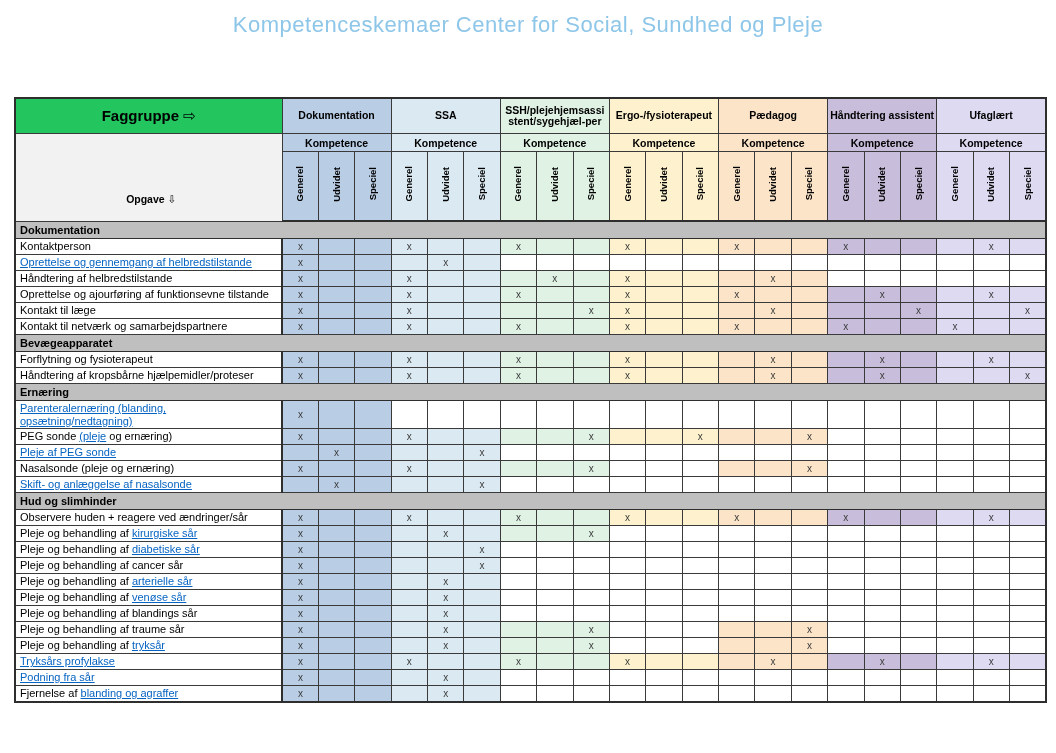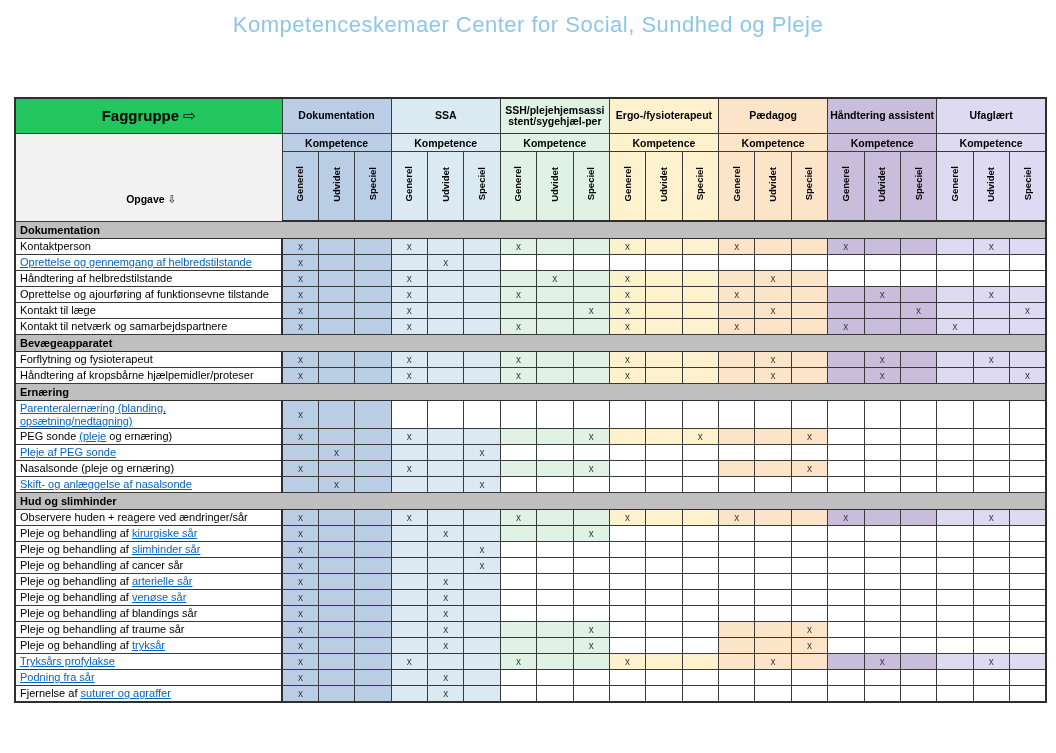--- a/index.html
+++ b/index.html
@@ -474,21 +474,21 @@
         <td class="cell"></td>
         <td class="cell"></td>
         <td class="cell"></td>
         <td class="cell"></td>
         <td class="cell"></td>
         <td class="cell"></td>
         <td class="cell"></td>
         <td class="cell"></td>
       </tr>
       <tr class="task">
-        <td class="task"><span>Pleje og behandling af </span><a class="tlink" style="color: rgb(5, 99, 193);">slimhinder sår</a></td>
+        <td class="task"><span>Pleje og behandling af </span><a class="tlink" style="color: rgb(5, 99, 193);">diabetiske sår</a></td>
         <td class="cell first-sep" style="background: rgb(185, 205, 229);">x</td>
         <td class="cell" style="background: rgb(185, 205, 229);"></td>
         <td class="cell" style="background: rgb(185, 205, 229);"></td>
         <td class="cell" style="background: rgb(219, 233, 242);"></td>
         <td class="cell" style="background: rgb(219, 233, 242);"></td>
         <td class="cell" style="background: rgb(219, 233, 242);">x</td>
         <td class="cell"></td>
         <td class="cell"></td>
         <td class="cell"></td>
         <td class="cell"></td>
@@ -690,21 +690,21 @@
         <td class="cell"></td>
         <td class="cell"></td>
         <td class="cell"></td>
         <td class="cell"></td>
         <td class="cell"></td>
         <td class="cell"></td>
         <td class="cell"></td>
         <td class="cell"></td>
       </tr>
       <tr class="task">
-        <td class="task"><span>Fjernelse af </span><a class="tlink" style="color: rgb(5, 99, 193);">suturer og agraffer</a></td>
+        <td class="task"><span>Fjernelse af </span><a class="tlink" style="color: rgb(5, 99, 193);">blanding og agraffer</a></td>
         <td class="cell first-sep" style="background: rgb(185, 205, 229);">x</td>
         <td class="cell" style="background: rgb(185, 205, 229);"></td>
         <td class="cell" style="background: rgb(185, 205, 229);"></td>
         <td class="cell" style="background: rgb(219, 233, 242);"></td>
         <td class="cell" style="background: rgb(219, 233, 242);">x</td>
         <td class="cell" style="background: rgb(219, 233, 242);"></td>
         <td class="cell"></td>
         <td class="cell"></td>
         <td class="cell"></td>
         <td class="cell"></td>

